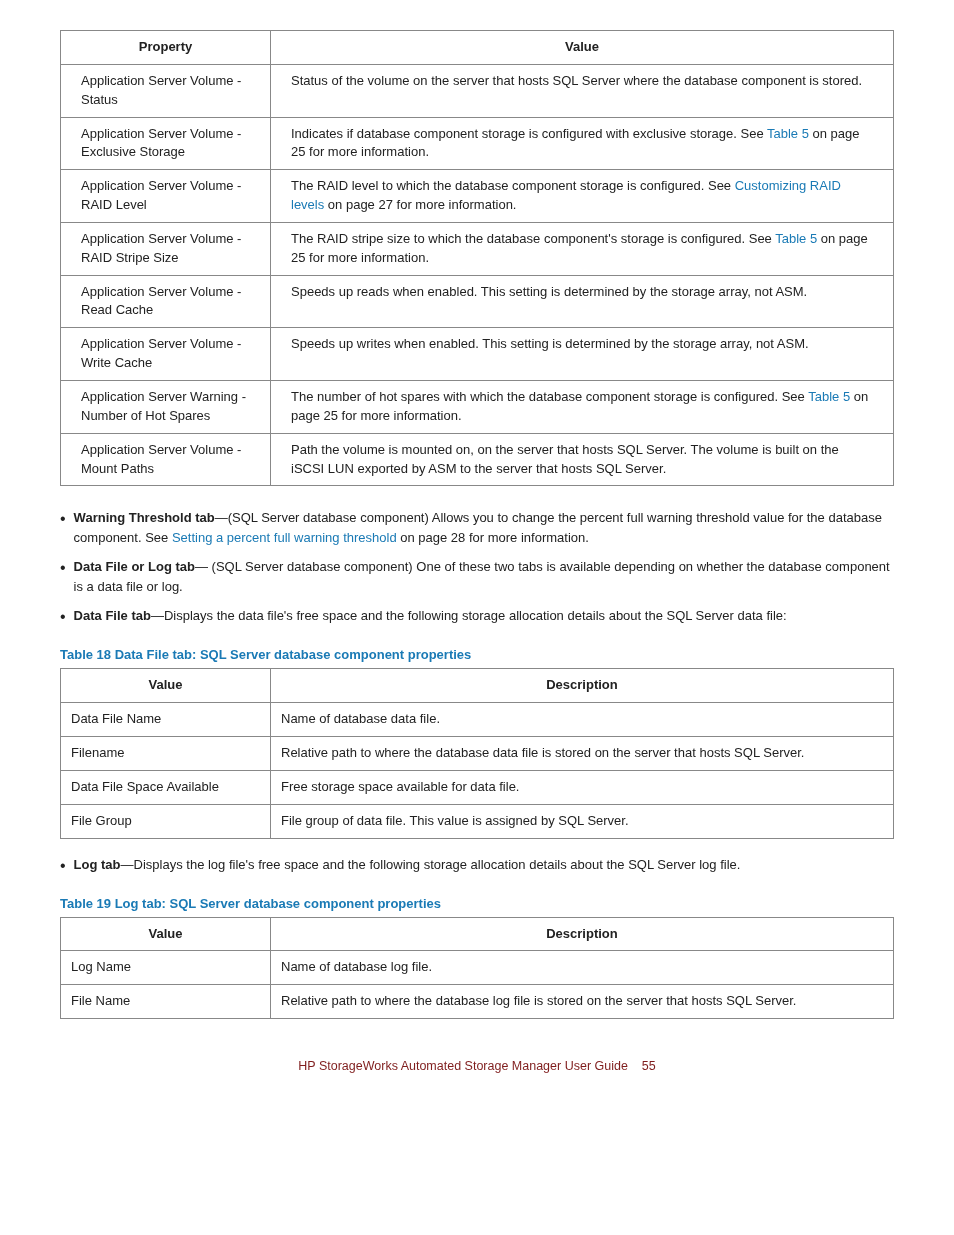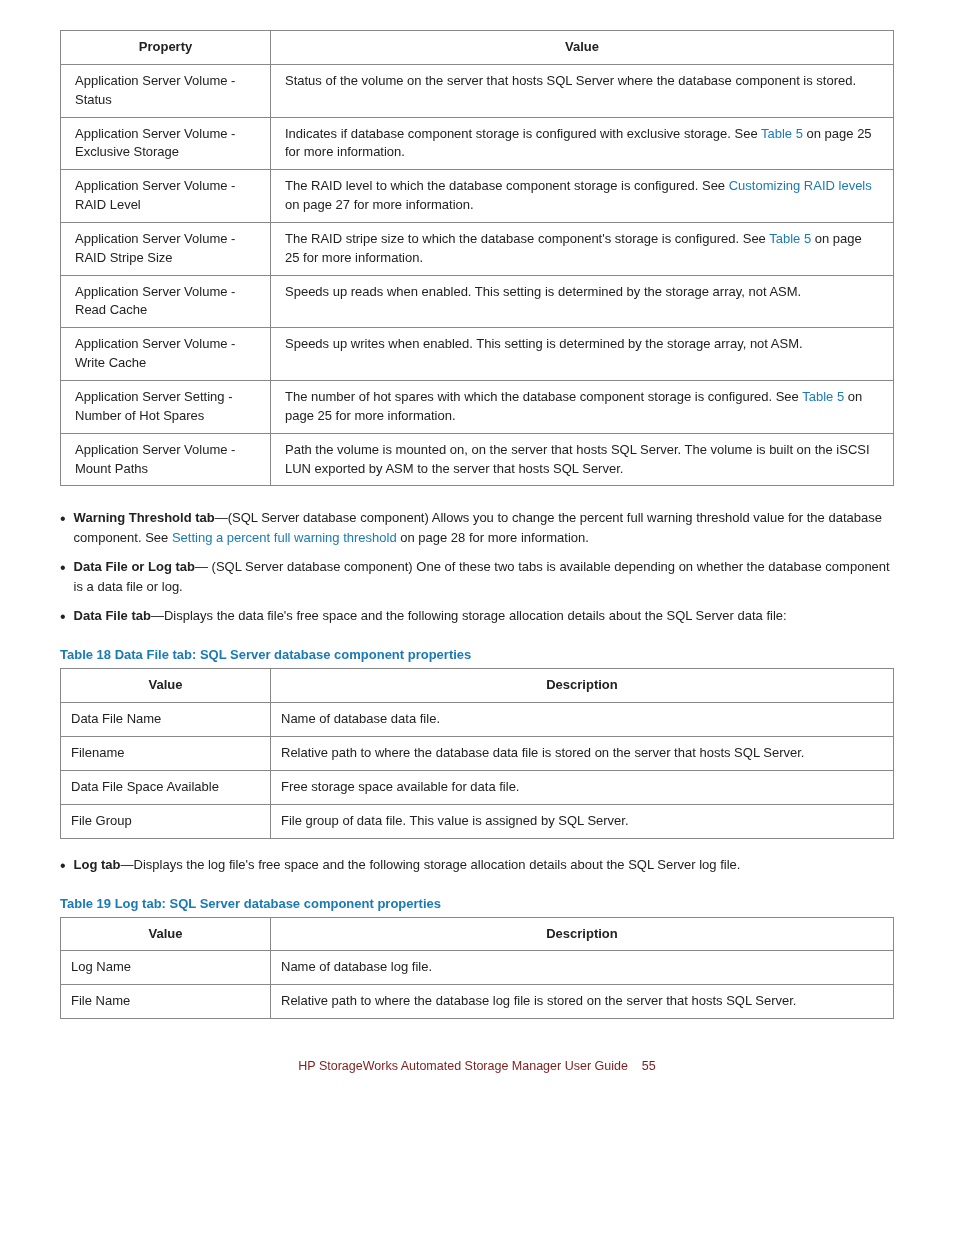--- a/index.html
+++ b/index.html
@@ -14,21 +14,21 @@
     }
 
     
     .main-table {
       width: 100%;
       border-collapse: collapse;
       margin-bottom: 22px;
     }
     .main-table th, .main-table td {
       border: 1px solid #888;
-      padding: 7px 14px;
+      padding: 7px 20px;
       vertical-align: top;
       line-height: 1.45;
     }
     .main-table th {
       background: #fff;
       font-weight: bold;
       font-size: 13px;
     }
     .main-table td:first-child {
       width: 210px;
@@ -133,21 +133,21 @@
       </tr>
       <tr>
         <td>Application Server Volume - Read Cache</td>
         <td>Speeds up reads when enabled. This setting is determined by the storage array, not ASM.</td>
       </tr>
       <tr>
         <td>Application Server Volume - Write Cache</td>
         <td>Speeds up writes when enabled. This setting is determined by the storage array, not ASM.</td>
       </tr>
       <tr>
-        <td>Application Server Setting - Number of Hot Spares</td>
+        <td>Application Server Warning - Number of Hot Spares</td>
         <td>The number of hot spares with which the database component storage is configured. See <a class="link">Table 5</a> on page 25 for more information.</td>
       </tr>
       <tr>
         <td>Application Server Volume - Mount Paths</td>
         <td>Path the volume is mounted on, on the server that hosts SQL Server. The volume is built on the iSCSI LUN exported by ASM to the server that hosts SQL Server.</td>
       </tr>
     </tbody>
 </table>
 
 <ul class="bullet-list">

